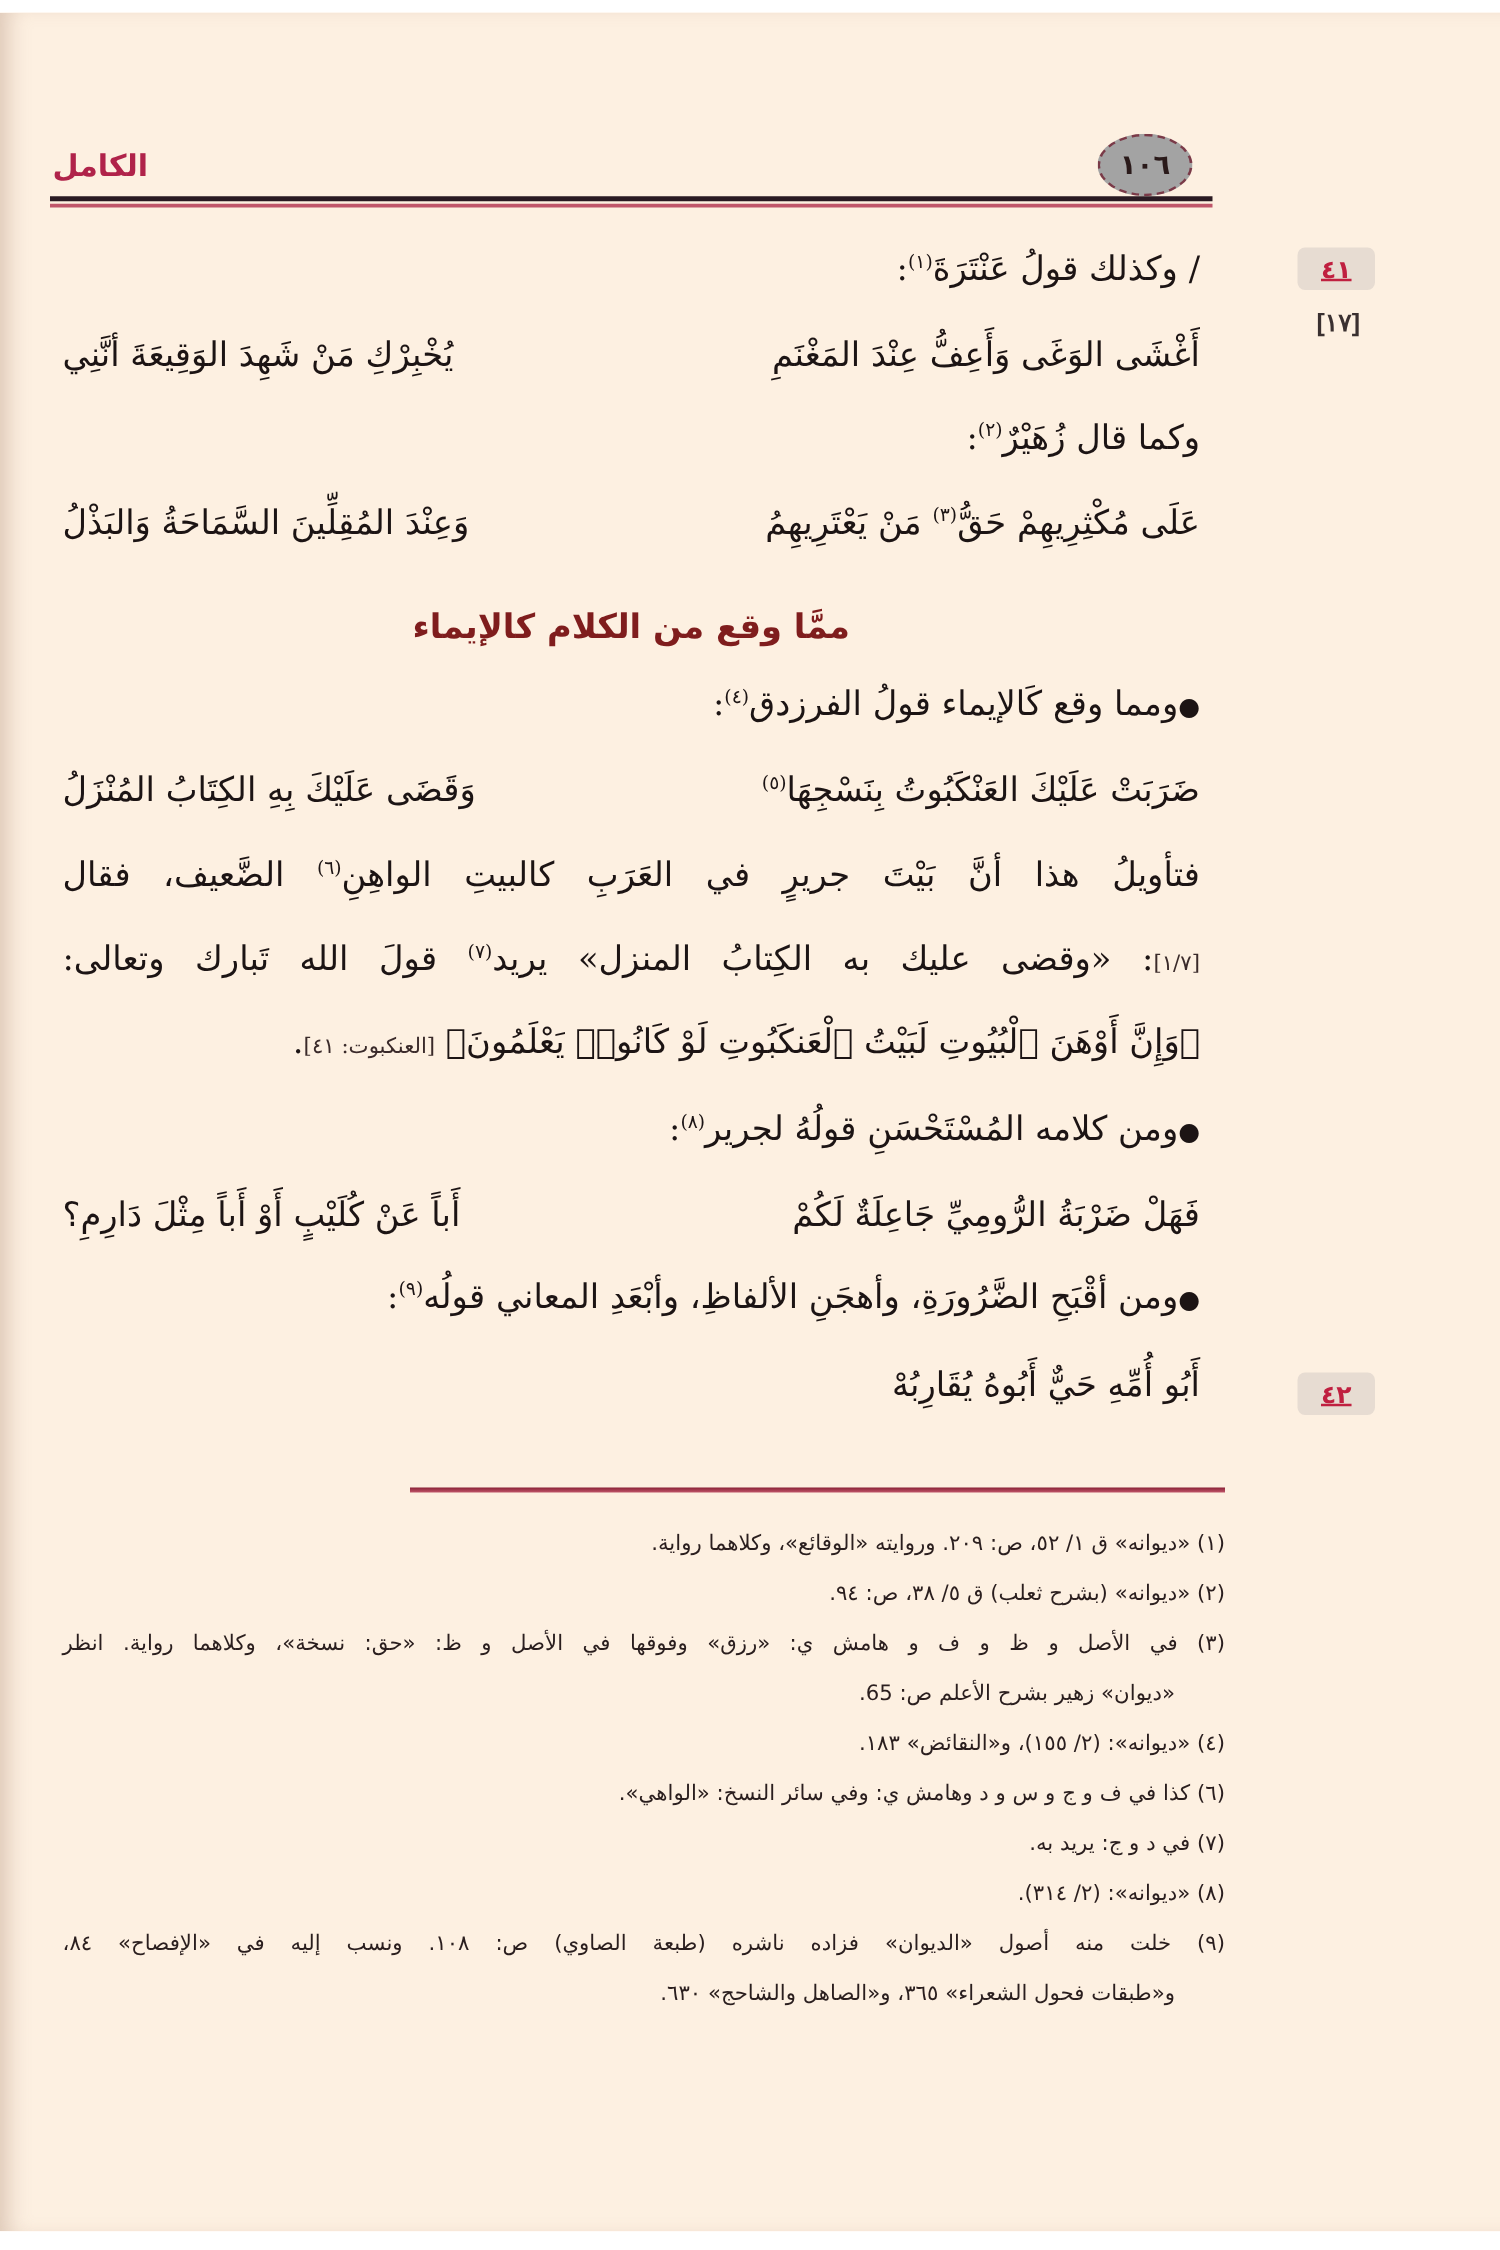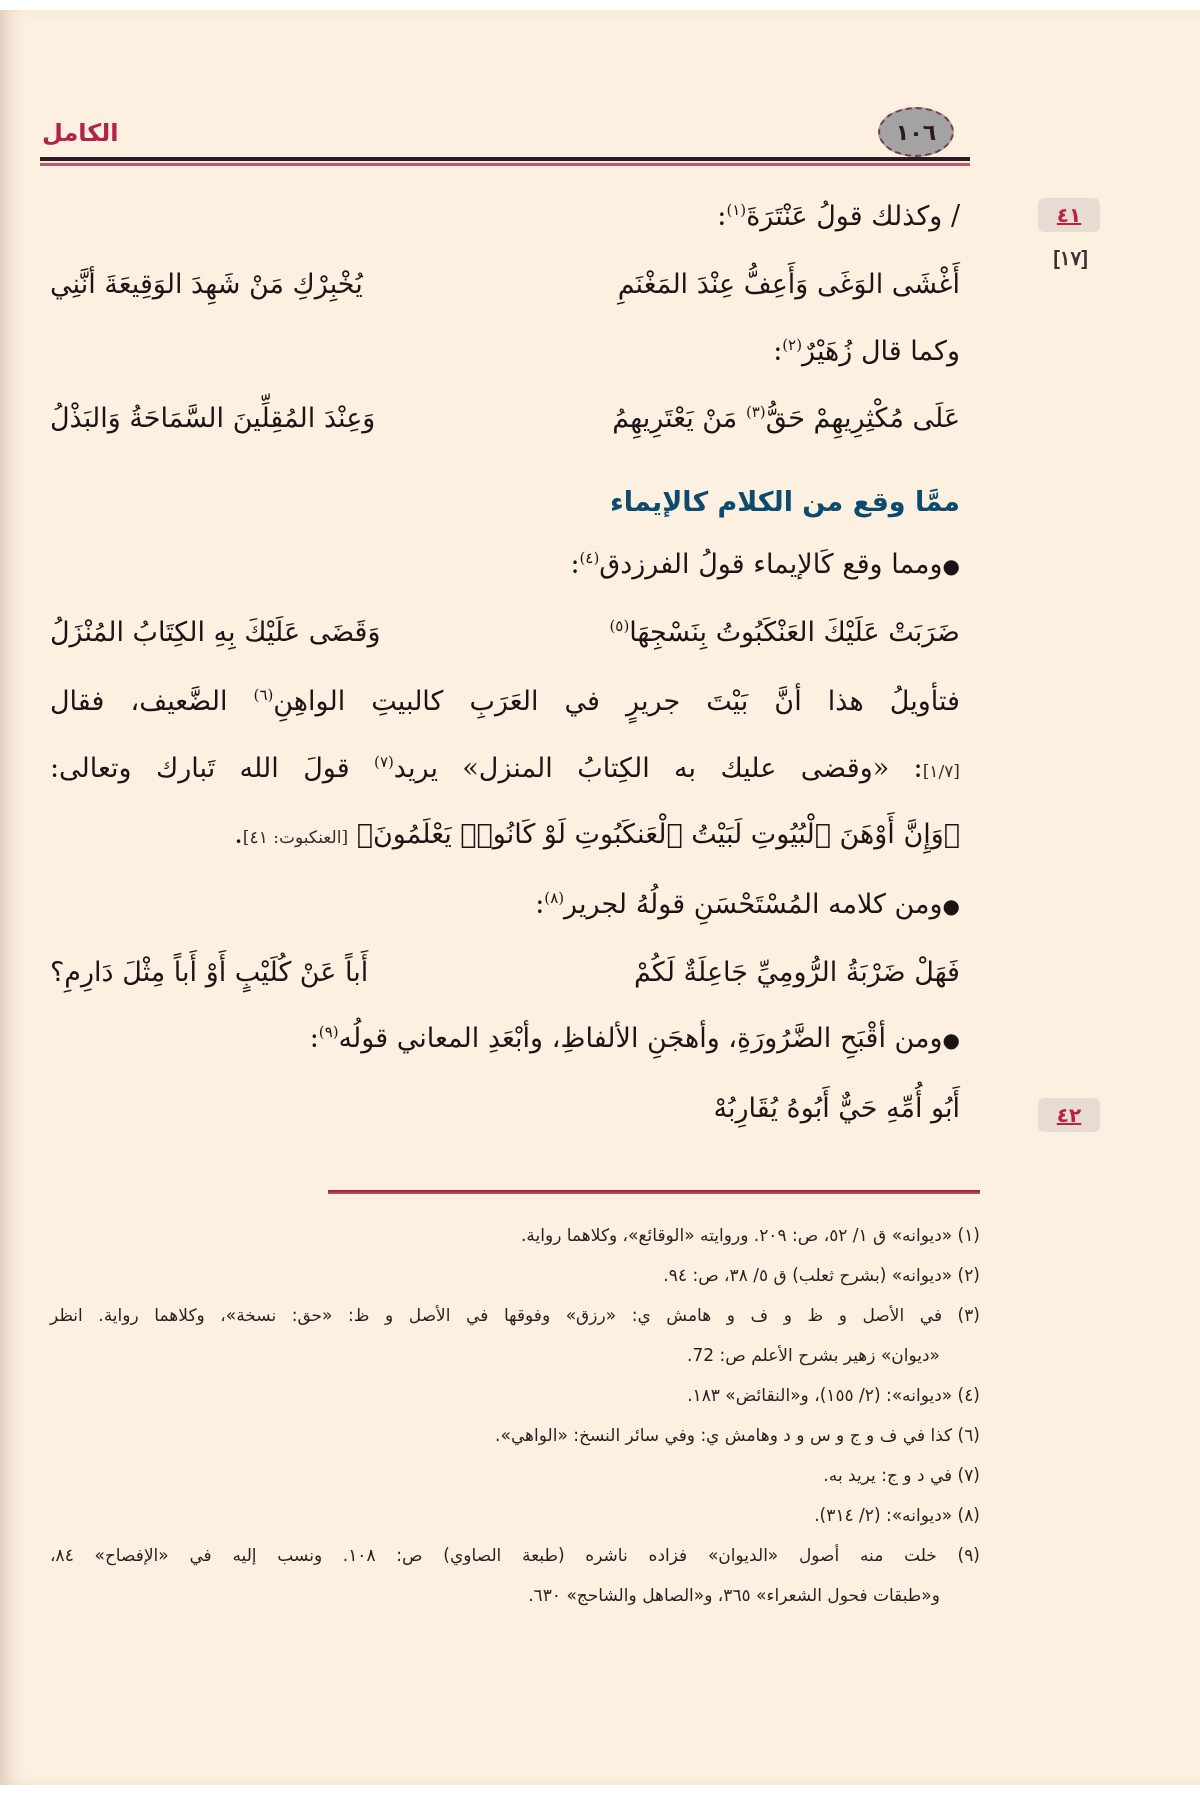--- a/index.html
+++ b/index.html
@@ -52,22 +52,22 @@
       font-family: "DejaVu Serif", serif; font-size: 27px; color: #1c1414; line-height: 1.2;
       white-space: nowrap;
     }
     .verse {
       position: absolute; left: 50px; width: 910px;
       direction: rtl; display: flex; justify-content: space-between;
       font-family: "DejaVu Serif", serif; font-size: 27px; color: #1c1414; white-space: nowrap;
     }
     .justify { text-align: justify; text-align-last: justify; }
     .section-heading {
-      position: absolute; left: 50px; width: 910px; text-align: right; direction: rtl;
-      font-family: "DejaVu Sans", sans-serif; font-weight: bold; font-size: 27px; color: #0c4a6e;
+      position: absolute; left: 50px; width: 910px; text-align: center; direction: rtl;
+      font-family: "DejaVu Sans", sans-serif; font-weight: bold; font-size: 27px; color: #7f1d1d;
     }
     sup.fn { font-size: 15px; vertical-align: super; color: #1c1414; }
     .red { color: #b0234a; }
     .small-ref { font-size: 17px; color: #3a2a2a; }
     .bullet { font-size: 20px; }
     .footnote-rule {
       position: absolute; left: 328px; top: 1180px; width: 652px; height: 4px;
       background: linear-gradient(to bottom, #8a2035, #c0566a);
     }
     .footnotes {
@@ -154,21 +154,21 @@
   <div class="verse" style="top:1082px;">
     <span>أَبُو أُمِّهِ حَيٌّ أَبُوهُ يُقَارِبُهْ</span>
   </div>
 
   <div class="footnote-rule"></div>
 
   <div class="footnotes">
     <div class="fn-line">(١) «ديوانه» ق ١/ ٥٢، ص: ٢٠٩. وروايته «الوقائع»، وكلاهما رواية.</div>
     <div class="fn-line">(٢) «ديوانه» (بشرح ثعلب) ق ٥/ ٣٨، ص: ٩٤.</div>
     <div class="fn-line justify">(٣) في الأصل و ظ و ف و هامش ي: «رزق» وفوقها في الأصل و ظ: «حق: نسخة»، وكلاهما رواية. انظر</div>
-    <div class="fn-line indent">«ديوان» زهير بشرح الأعلم ص: 72.</div>
+    <div class="fn-line indent">«ديوان» زهير بشرح الأعلم ص: 65.</div>
     <div class="fn-line">(٤) «ديوانه»: (٢/ ١٥٥)، و«النقائض» ١٨٣.</div>
     <div class="fn-line">(٦) كذا في ف و ج و س و د وهامش ي: وفي سائر النسخ: «الواهي».</div>
     <div class="fn-line">(٧) في د و ج: يريد به.</div>
     <div class="fn-line">(٨) «ديوانه»: (٢/ ٣١٤).</div>
     <div class="fn-line justify">(٩) خلت منه أصول «الديوان» فزاده ناشره (طبعة الصاوي) ص: ١٠٨. ونسب إليه في «الإفصاح» ٨٤،</div>
     <div class="fn-line indent">و«طبقات فحول الشعراء» ٣٦٥، و«الصاهل والشاحج» ٦٣٠.</div>
   </div>
 
 </div>
 

